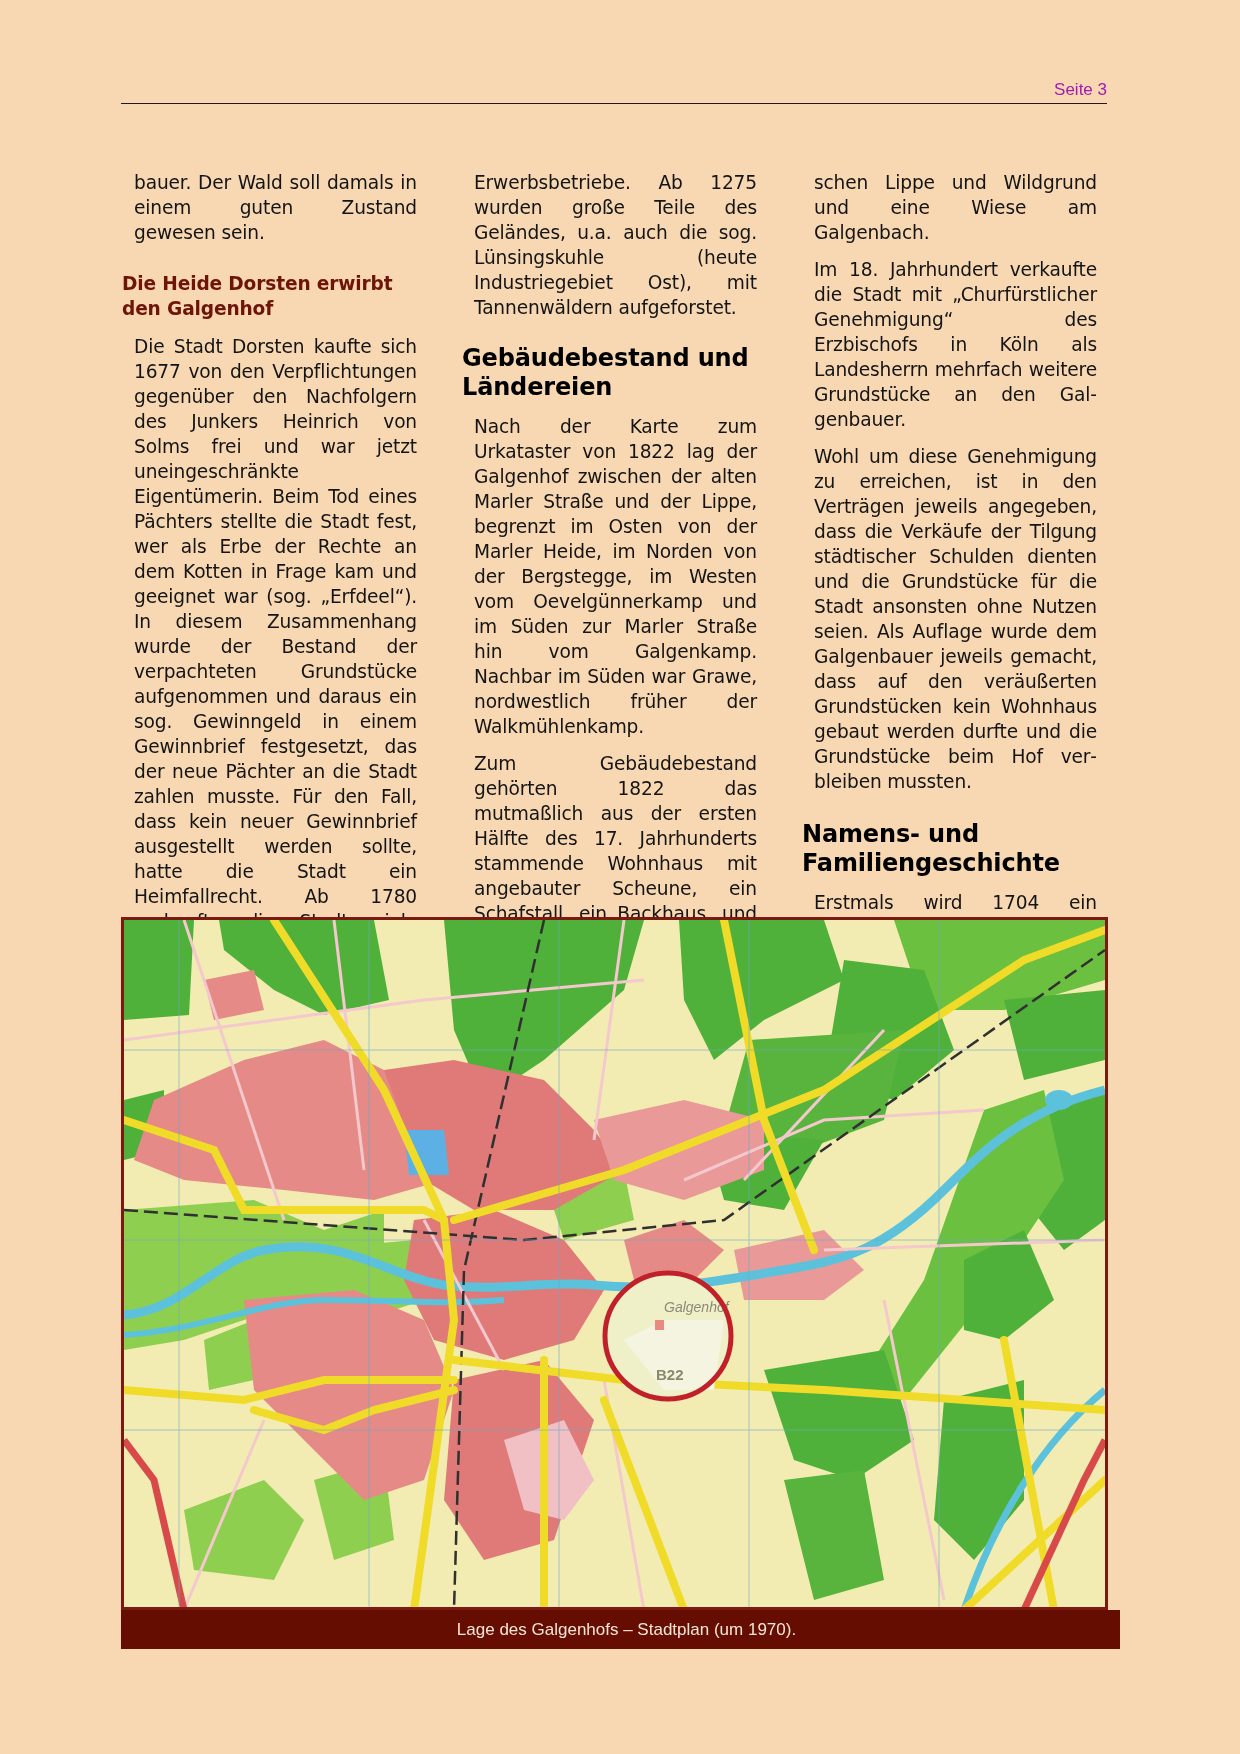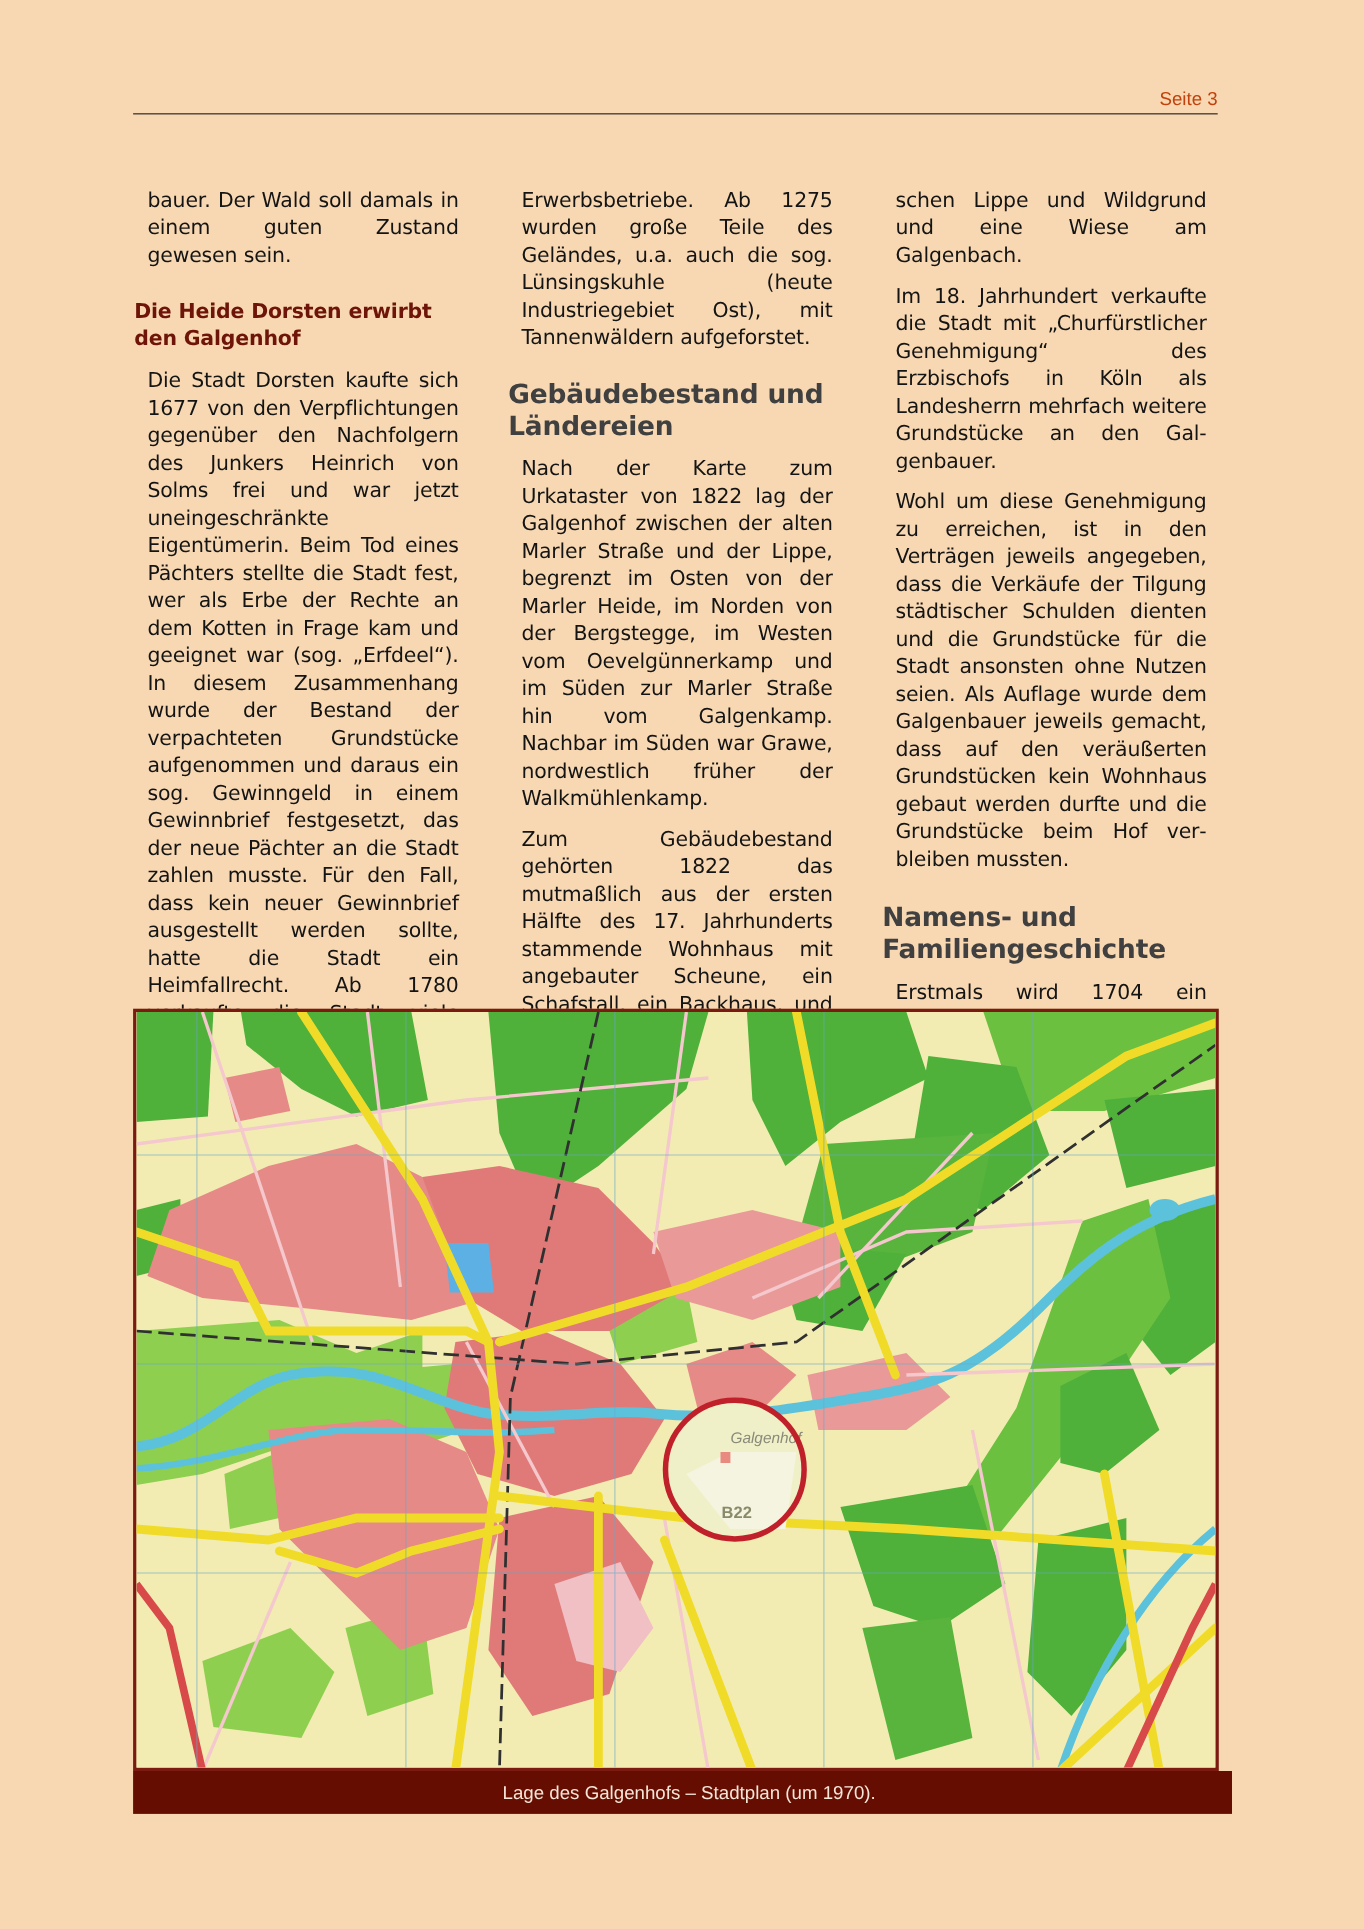--- a/index.html
+++ b/index.html
@@ -5,21 +5,21 @@
   html, body { margin: 0; padding: 0; }
   body {
     width: 1240px; height: 1754px;
     background: #f7d8b2;
     position: relative; overflow: hidden;
     font-family: "DejaVu Sans", "Liberation Sans", sans-serif;
     color: #141414;
   }
   .page-number {
     position: absolute; right: 133px; top: 80px;
-    font-size: 17px; color: #c2410c;
+    font-size: 17px; color: #a21caf;
     font-family: "Liberation Sans", sans-serif;
   }
   .header-rule {
     position: absolute; left: 121px; width: 986px; top: 103px;
     height: 0; border-top: 1.6px solid #1a1a1a;
   }
   .col {
     position: absolute; top: 158px; width: 307px;
     font-size: 18.6px; line-height: 25px;
     text-align: justify; hyphens: manual;
@@ -28,21 +28,21 @@
   .col p { margin: 12px; }
   .col1 { left: 122px; }
   .col2 { left: 462px; }
   .col3 { left: 802px; }
   .subhead {
     color: #6e1408; font-weight: bold;
     font-size: 18.6px; line-height: 25px;
     margin: 26px 0 13px 0; text-align: left;
   }
   .section-head {
-    color: #404040; font-weight: bold;
+    color: #000000; font-weight: bold;
     font-size: 24px; line-height: 29px;
     margin: 24px 0 6px 0; text-align: left;
   }
   .figure {
     position: absolute; left: 121px; top: 917px;
     width: 987px; height: 732px;
   }
   .map-frame {
     position: absolute; left: 0; top: 0; width: 987px; height: 693px;
     border: 3px solid #7a1a10; box-sizing: border-box;

